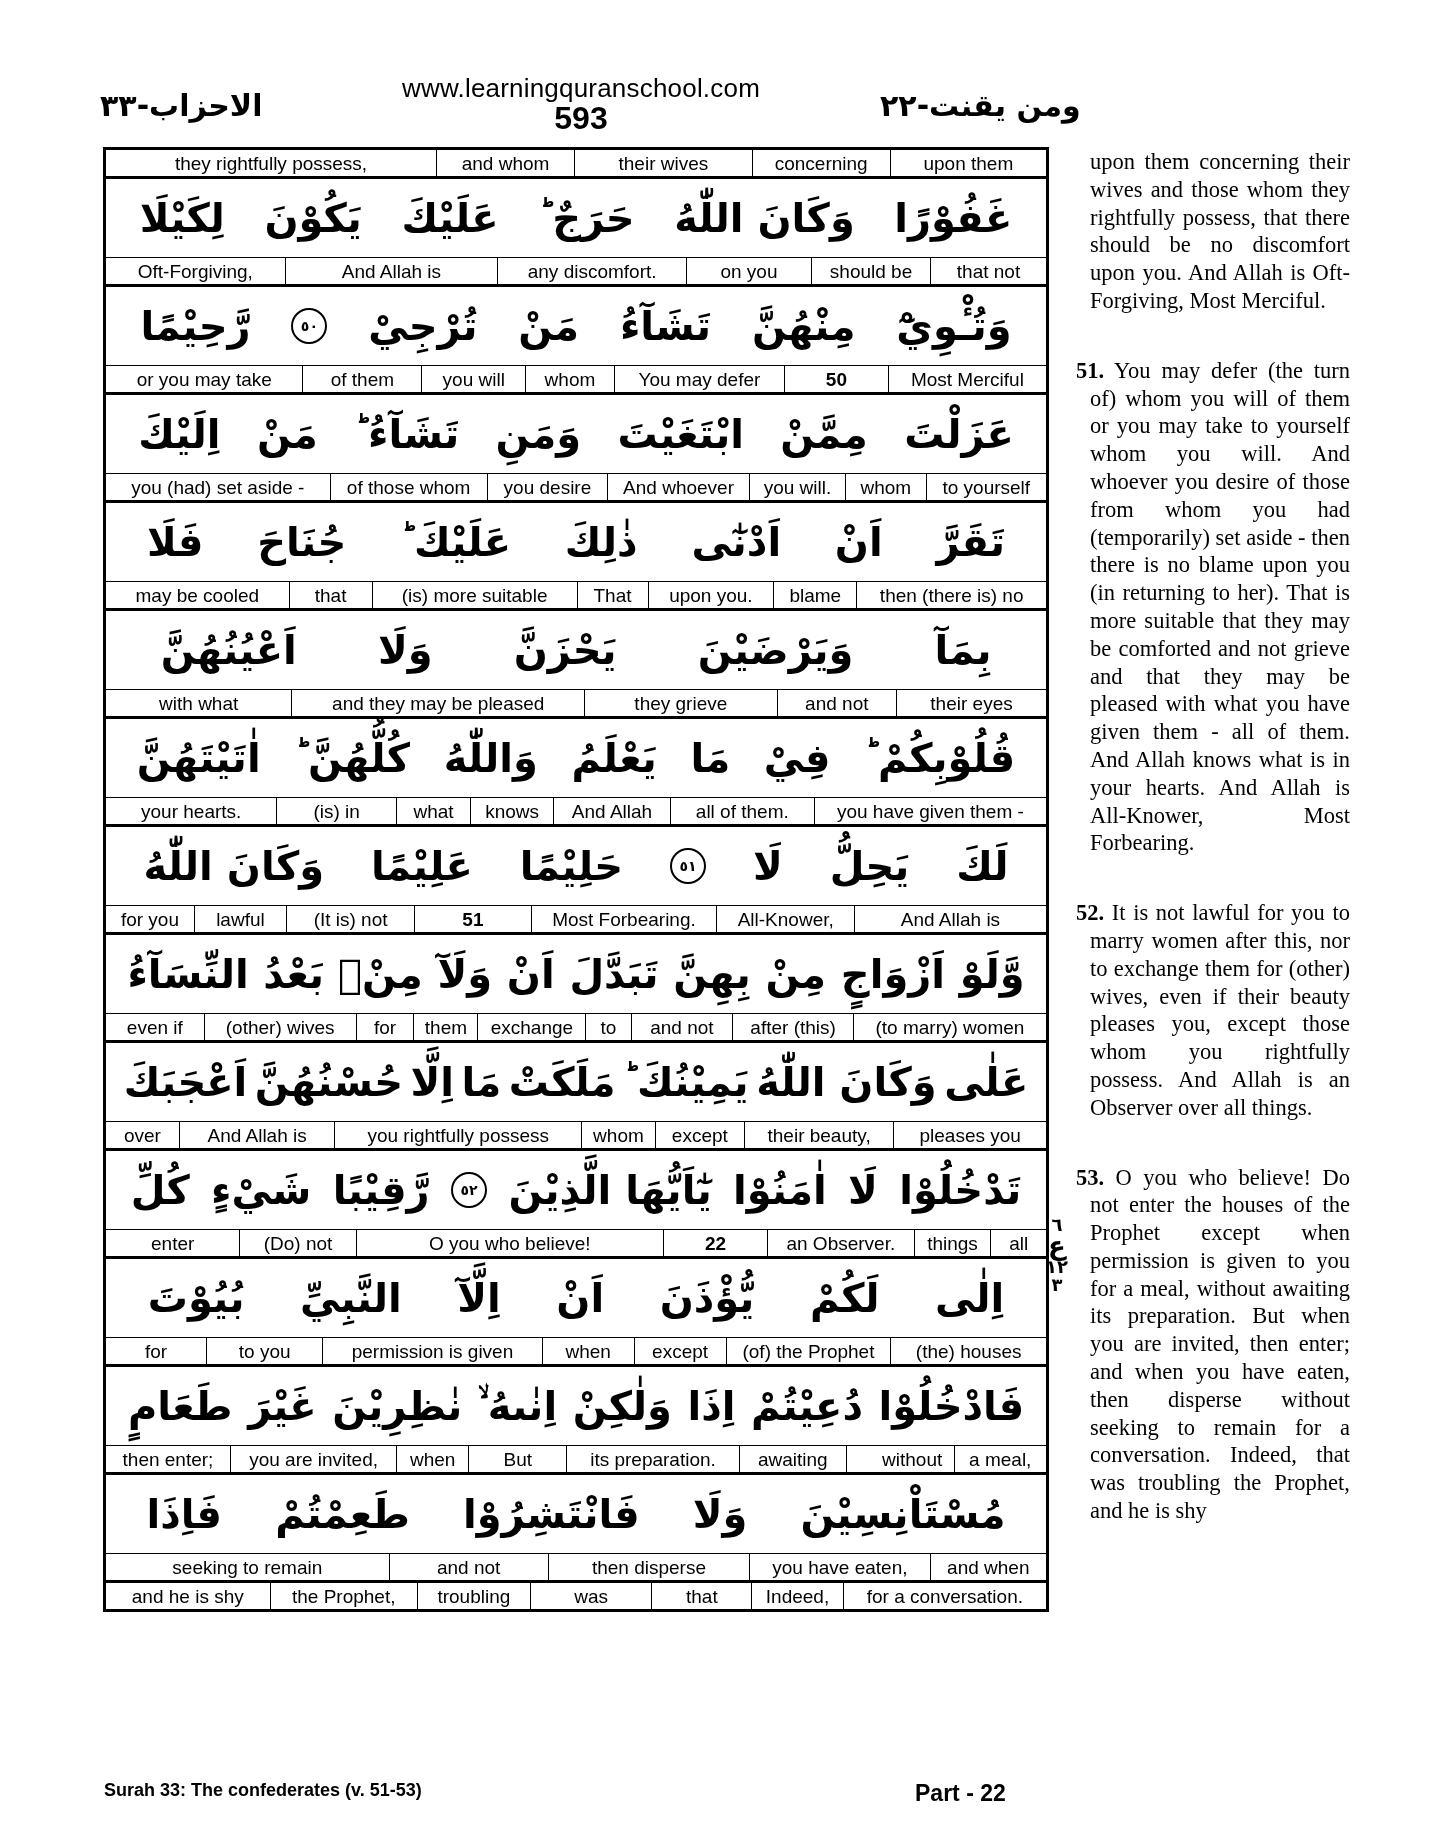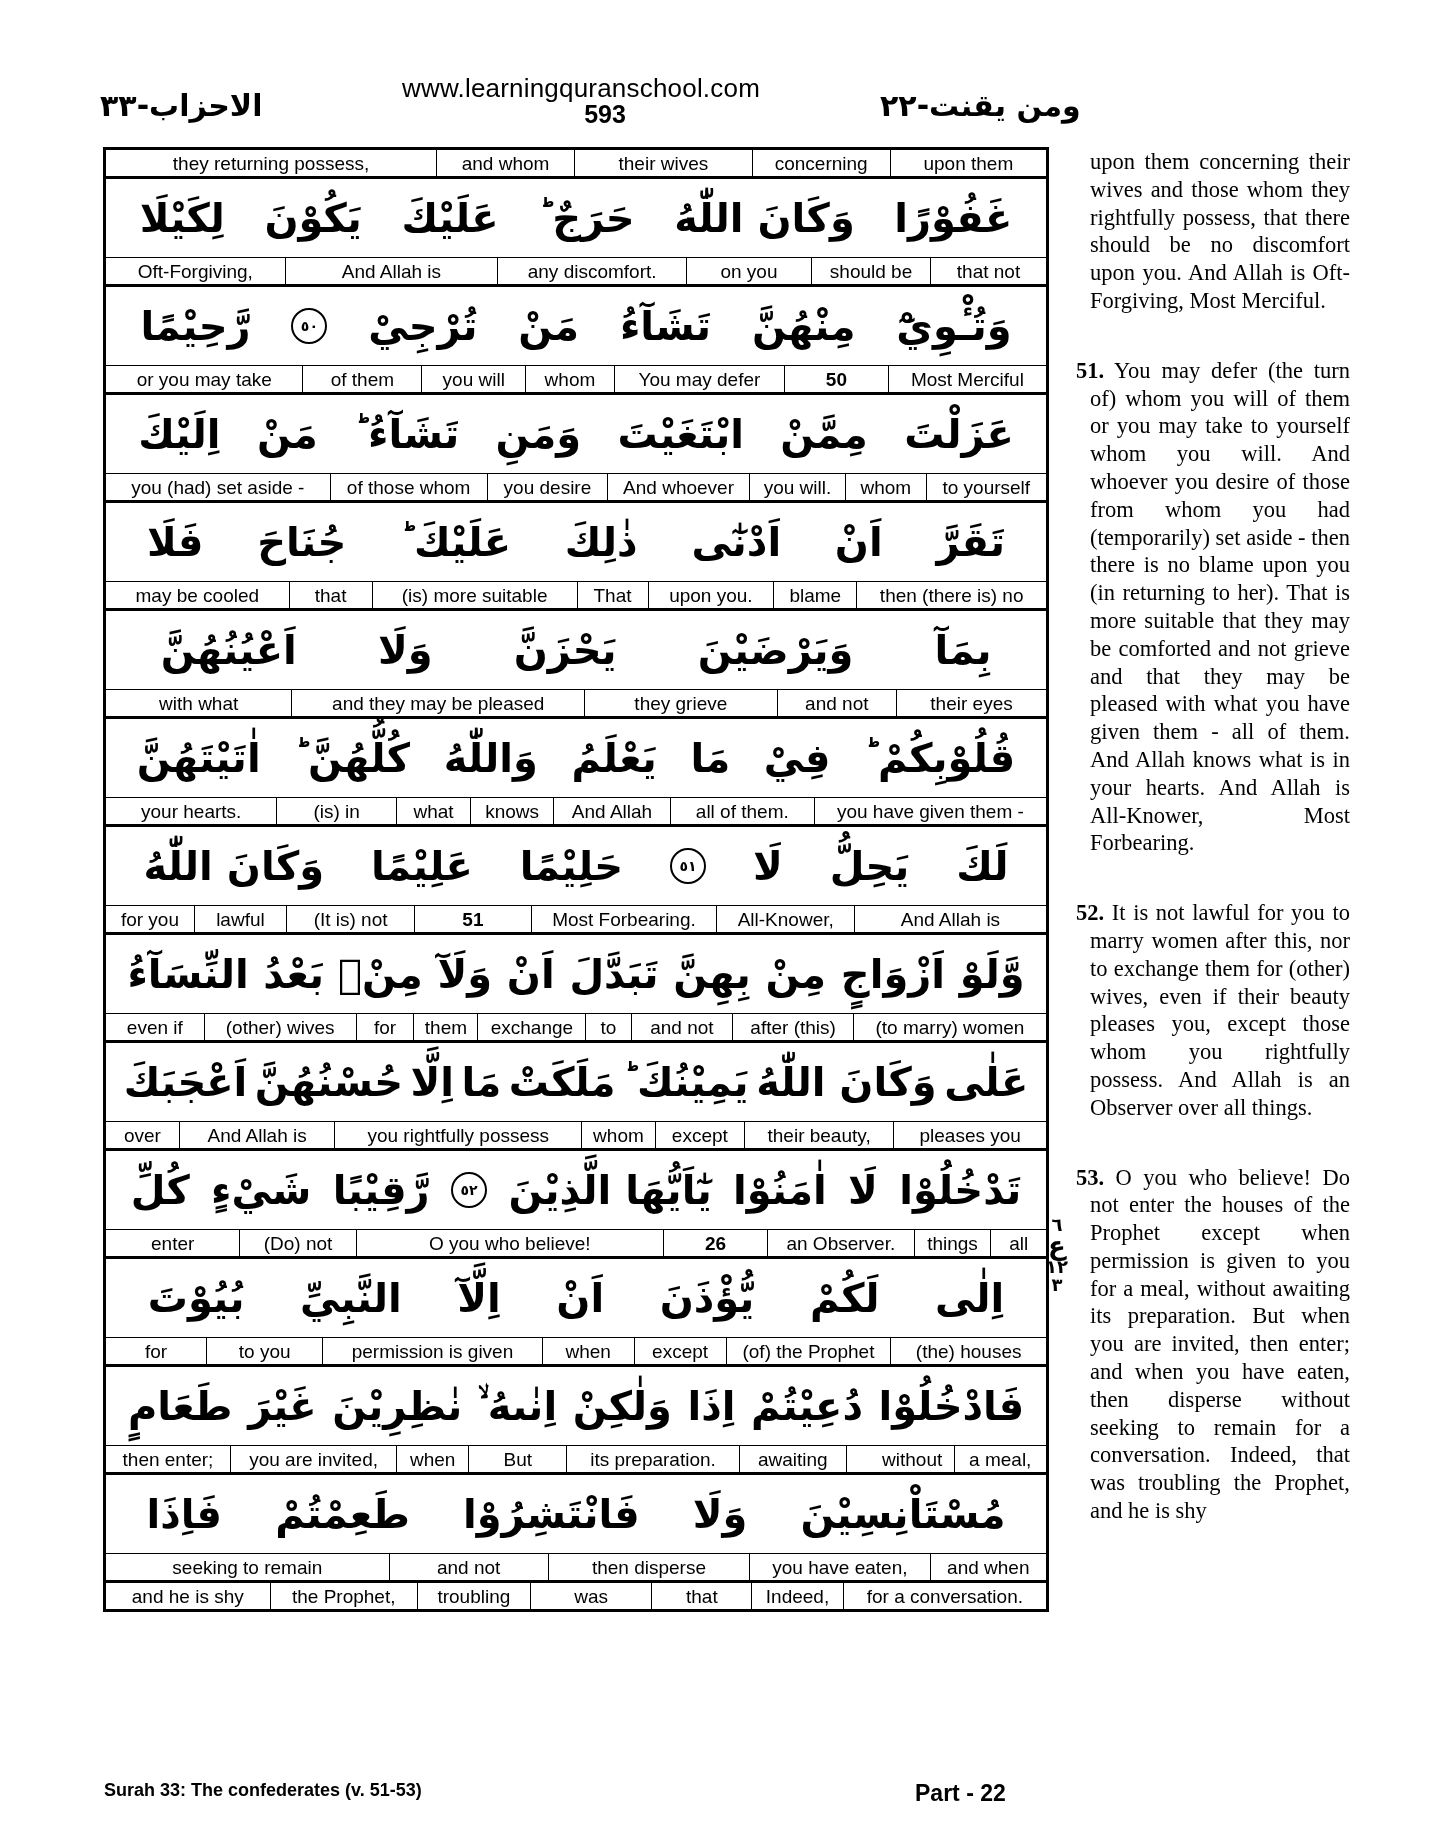--- a/index.html
+++ b/index.html
@@ -1,20 +1,20 @@
 <!DOCTYPE html>
 <html><head>
 <meta charset="utf-8">
 <style>
   html, body { margin: 0; padding: 0; background: #ffffff; }
   body { width: 1454px; height: 1822px; position: relative; overflow: hidden; color: #000; }
   .url { position: absolute; left: 0; width: 1162px; top: 73px; text-align: center;
          font-family: "Liberation Sans", sans-serif; font-size: 26px; letter-spacing: 0.2px; }
   .page-num { position: absolute; left: 0; width: 1162px; top: 100px; text-align: center;
-         font-family: "Liberation Sans", sans-serif; font-size: 25px; font-weight: bold; margin-left: 24px; }
+         font-family: "Liberation Sans", sans-serif; font-size: 32px; font-weight: bold; }
   .hdr-ar { position: absolute; top: 88px; font-family: "DejaVu Sans", sans-serif; font-weight: bold;
          font-size: 30px; direction: rtl; }
   .hdr-left { left: 100px; }
   .hdr-right { left: 880px; }
 
   .grid { position: absolute; left: 103px; top: 147px; width: 946px; border: 3px solid #000; box-sizing: border-box; }
   .block { display: block; }
   .ar-row { height: 78px; border-bottom: 1.5px solid #000; display: flex; flex-direction: row-reverse;
          justify-content: space-around; align-items: center; padding: 0 14px;
          font-family: "DejaVu Sans", sans-serif; font-weight: bold; font-size: 40px; direction: rtl; }
@@ -46,21 +46,21 @@
 <body>
 
 <div class="url">www.learningquranschool.com</div>
 <div class="hdr-ar hdr-left">الاحزاب-٣٣</div>
 <div class="page-num">593</div>
 <div class="hdr-ar hdr-right">ومن يقنت-٢٢</div>
 
 <div class="grid" id="grid">
     <div class="block">
       <div class="en-row">
-        <div class="en-cell" style="flex: 542 1 0px;">they returning possess,</div>
+        <div class="en-cell" style="flex: 542 1 0px;">they rightfully possess,</div>
         <div class="en-cell" style="flex: 225 1 0px;">and whom</div>
         <div class="en-cell" style="flex: 290 1 0px;">their wives</div>
         <div class="en-cell" style="flex: 225 1 0px;">concerning</div>
         <div class="en-cell" style="flex: 255 1 0px;">upon them</div>
       </div>
     </div>
     <div class="block">
       <div class="ar-row">
         <span class="ar-word">لِكَيْلَا</span>
         <span class="ar-word">يَكُوْنَ</span>
@@ -247,21 +247,21 @@
         <span class="ar-marker">٥٢</span>
         <span class="ar-word">يٰٓاَيُّهَا الَّذِيْنَ</span>
         <span class="ar-word">اٰمَنُوْا</span>
         <span class="ar-word">لَا</span>
         <span class="ar-word">تَدْخُلُوْا</span>
       </div>
       <div class="en-row">
         <div class="en-cell" style="flex: 220 1 0px;">enter</div>
         <div class="en-cell" style="flex: 190 1 0px;">(Do) not</div>
         <div class="en-cell" style="flex: 505 1 0px;">O you who believe!</div>
-        <div class="en-cell num" style="flex: 170 1 0px;">26</div>
+        <div class="en-cell num" style="flex: 170 1 0px;">22</div>
         <div class="en-cell" style="flex: 240 1 0px;">an Observer.</div>
         <div class="en-cell" style="flex: 125 1 0px;">things</div>
         <div class="en-cell" style="flex: 90 1 0px;">all</div>
       </div>
     </div>
     <div class="block">
       <div class="ar-row">
         <span class="ar-word">بُيُوْتَ</span>
         <span class="ar-word">النَّبِيِّ</span>
         <span class="ar-word">اِلَّآ</span>

